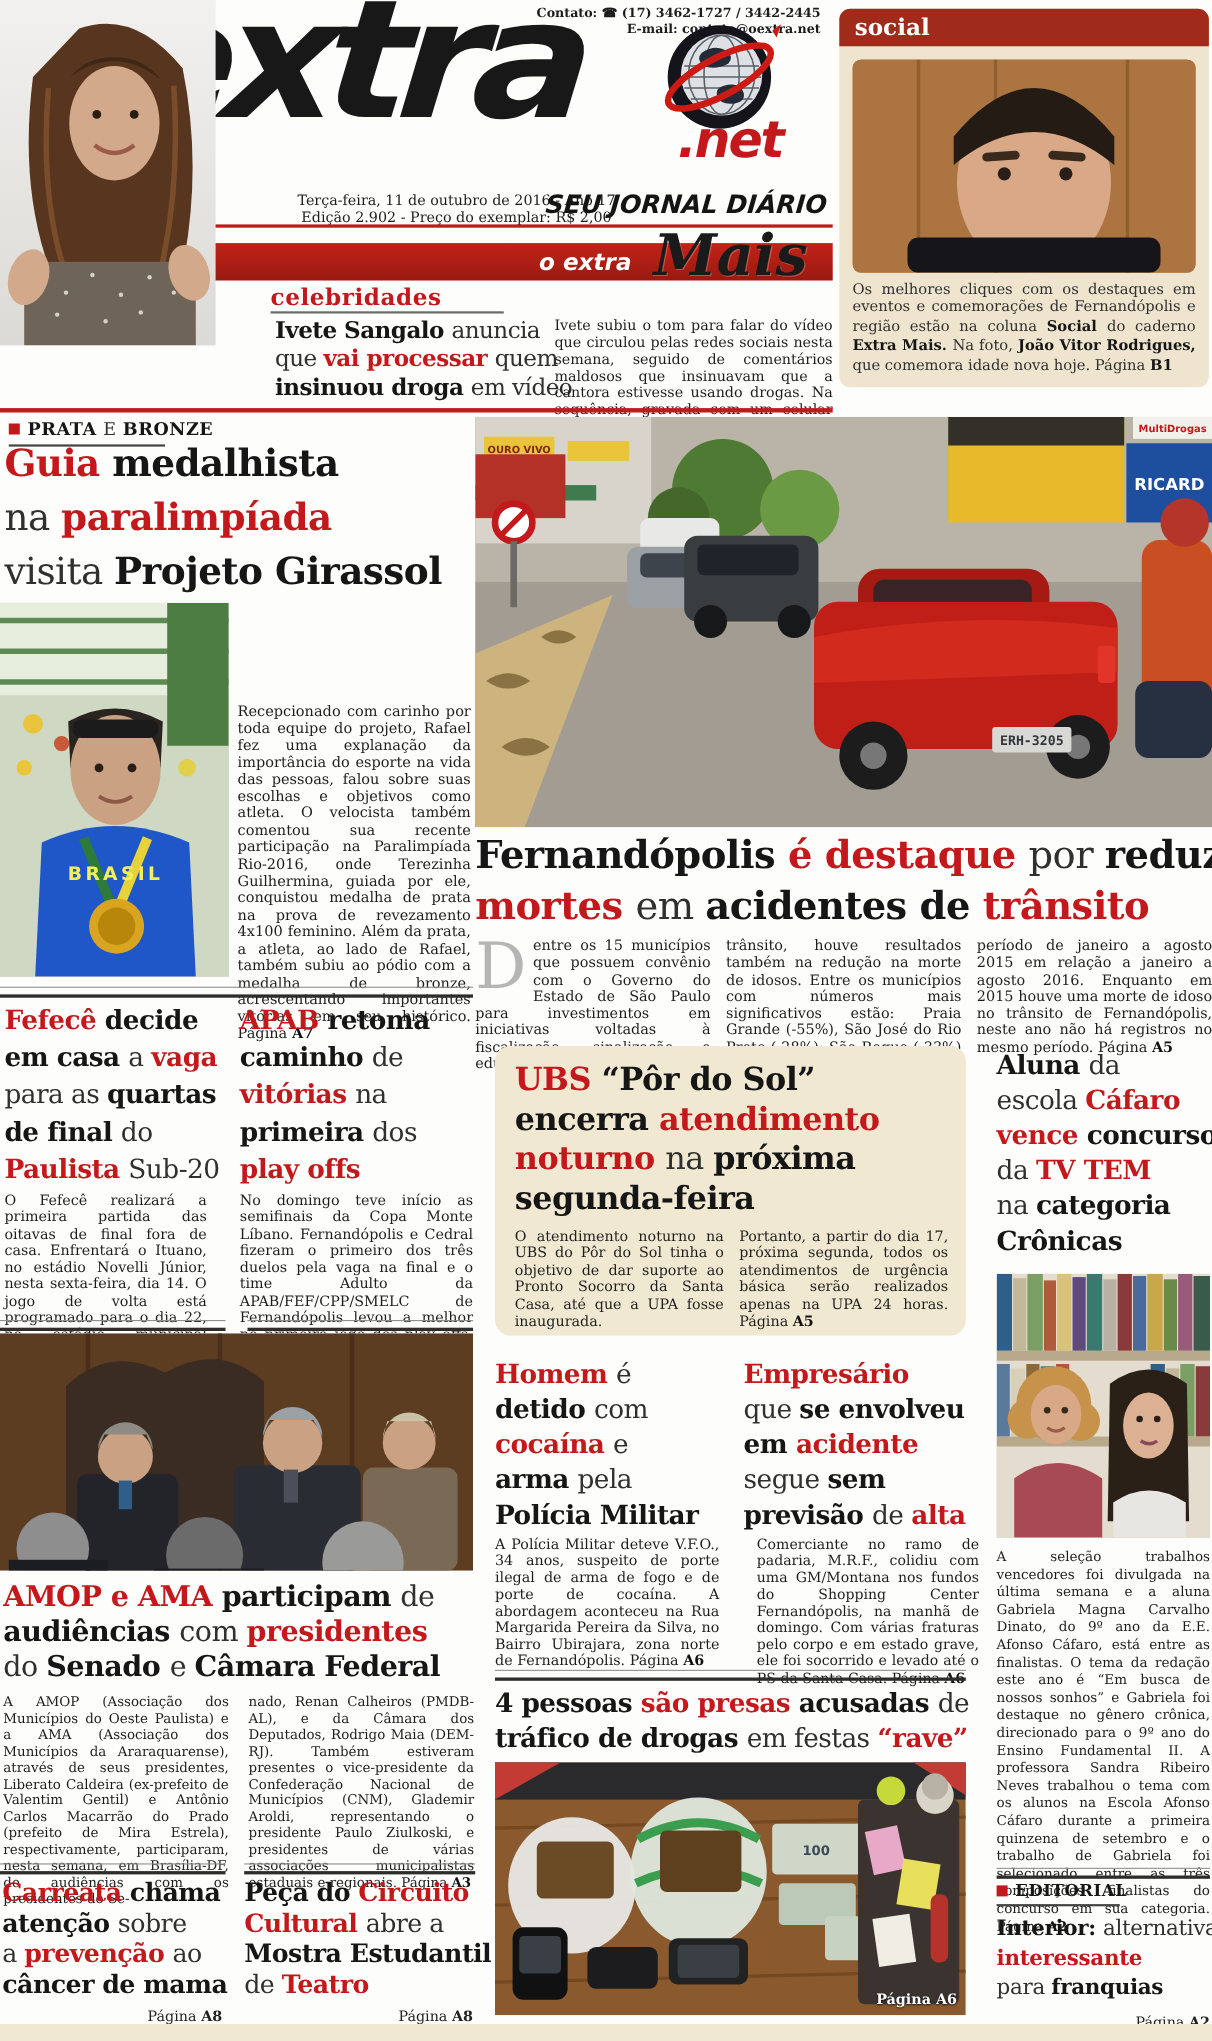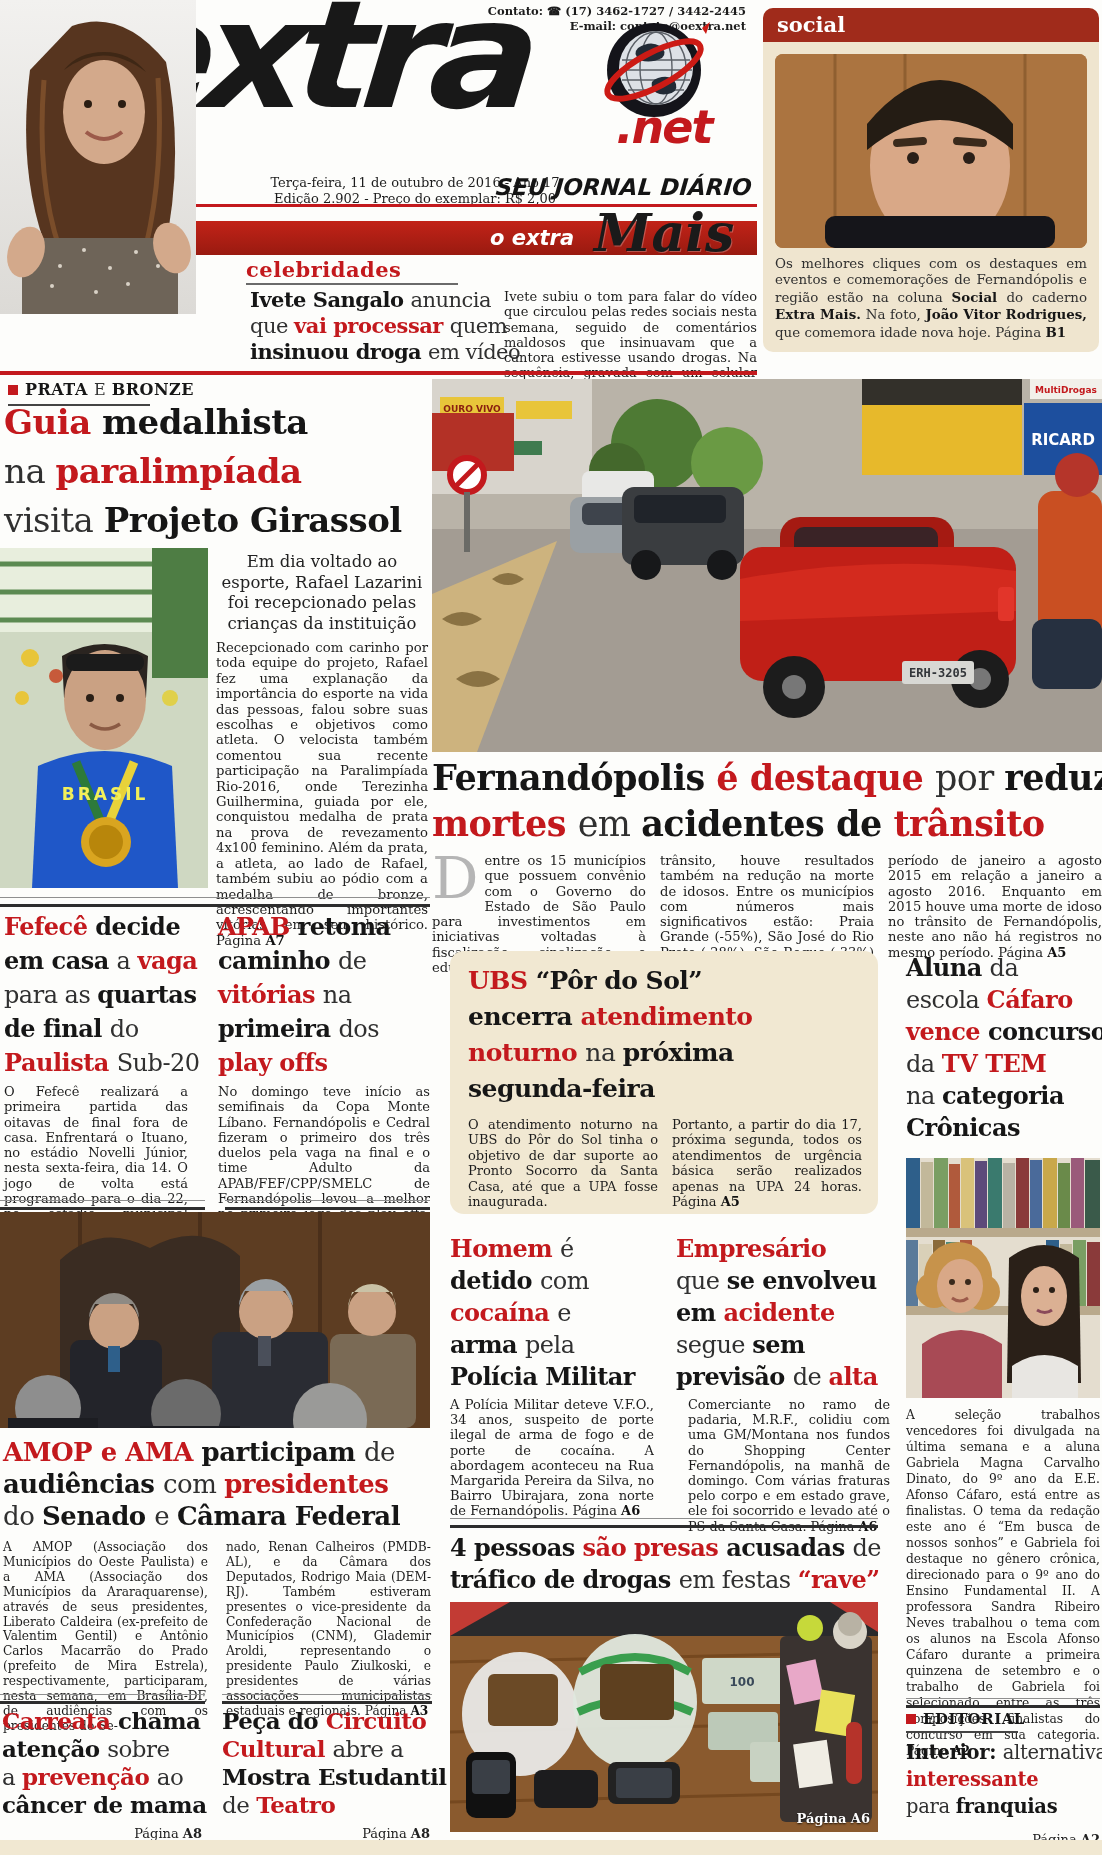--- a/index.html
+++ b/index.html
@@ -231,41 +231,40 @@
       <path d="M90,176 q15,10 30,0" stroke="#8a5a44" stroke-width="3.5" fill="none"></path>
       <path d="M38,218 Q104,188 172,218 L178,340 L32,340 Z" fill="#1f57c8"></path>
       <polyline points="76,214 104,282" stroke="#2d7a3a" stroke-width="9" fill="none"></polyline>
       <polyline points="134,214 106,282" stroke="#e8d23a" stroke-width="9" fill="none"></polyline>
       <text x="105" y="252" font-size="17" font-weight="bold" fill="#f2ef5a" text-anchor="middle" font-family="DejaVu Sans,sans-serif" letter-spacing="3">BRASIL</text>
       <circle cx="106" cy="294" r="25" fill="#d9a520"></circle>
         <circle cx="106" cy="294" r="17" fill="#b8860b"></circle>
     </svg>
   </div>
 
-  <div class="abs" style="left:216px;top:552px;width:212px;text-align:center;font-size:16.5px;line-height:20.5px;color:#222;">Em dia voltado ao esporte, Rafael Lazarini foi recepcionado pelas crianças da instituição</div>
   <p class="abs body" style="left:216px;top:640px;width:212px;font-size:13.2px;line-height:15.4px;"><span>Recepcionado com carinho por toda equipe do projeto, Rafael fez uma explanação da importância do esporte na vida das pessoas, falou sobre suas escolhas e objetivos como atleta. O velocista também comentou sua recente participação na Paralimpíada Rio-2016, onde Terezinha Guilhermina, guiada por ele, conquistou medalha de prata na prova de revezamento 4x100 feminino. Além da prata, a atleta, ao lado de Rafael, também subiu ao pódio com a medalha de bronze, acrescentando importantes vitórias em seu histórico.</span> <span class="pl">Página</span> <b>A7</b></p>
 
   <div class="abs hl" style="left:432px;top:755px;font-size:35px;line-height:45px;"><span class="seg-b">Fernandópolis </span><span class="seg-r">é destaque </span><span class="seg-n">por </span><span class="seg-b">reduzir</span><br><span class="seg-r">mortes </span><span class="seg-n">em </span><span class="seg-b">acidentes de </span><span class="seg-r">trânsito</span></div>
 
   <div class="abs cols" style="left:432px;top:853px;width:670px;gap:14px;">
     <p class="body" style="width:214px;font-size:13.1px;line-height:15.3px;"><span class="dropcap">D</span><span>entre os 15 municípios que possuem convênio com o Governo do Estado de São Paulo para investimentos em iniciativas voltadas à fiscalização, sinalização e educação para o</span></p>
     <p class="body" style="width:214px;font-size:13.1px;line-height:15.3px;"><span>trânsito, houve resultados também na redução na morte de idosos. Entre os municípios com números mais significativos estão: Praia Grande (-55%), São José do Rio Preto (-28%); São Roque (-33%) e Fernandópolis (-100%), no</span></p>
     <p class="body" style="width:214px;font-size:13.1px;line-height:15.3px;"><span>período de janeiro a agosto 2015 em relação a janeiro a agosto 2016. Enquanto em 2015 houve uma morte de idoso no trânsito de Fernandópolis, neste ano não há registros no mesmo período.</span> <span class="pl">Página</span> <b>A5</b></p>
   </div>
 
   <div class="abs drule" style="left:0;top:897px;width:430px;"></div>
 
   <div class="abs hl" style="left:4px;top:910px;font-size:24px;line-height:33px;"><span class="seg-r">Fefecê </span><span class="seg-b">decide</span><br><span class="seg-b">em casa </span><span class="seg-n">a </span><span class="seg-r">vaga</span><br><span class="seg-n">para as </span><span class="seg-b">quartas</span><br><span class="seg-b">de final </span><span class="seg-n">do</span><br><span class="seg-r">Paulista </span><span class="seg-n">Sub-20</span></div>
   <p class="abs body" style="left:4px;top:1084px;width:184px;font-size:13px;line-height:15.3px;"><span>O Fefecê realizará a primeira partida das oitavas de final fora de casa. Enfrentará o Ituano, no estádio Novelli Júnior, nesta sexta-feira, dia 14. O jogo de volta está programado para o dia 22, no estádio municipal Cláudio Rodante.</span> <span class="pl">Página</span> <b>A7</b></p>
 
   <div class="abs hl" style="left:218px;top:910px;font-size:24px;line-height:33px;"><span class="seg-r">APAB </span><span class="seg-b">retoma</span><br><span class="seg-b">caminho </span><span class="seg-n">de</span><br><span class="seg-r">vitórias </span><span class="seg-n">na</span><br><span class="seg-b">primeira </span><span class="seg-n">dos</span><br><span class="seg-r">play offs</span></div>
   <p class="abs body" style="left:218px;top:1084px;width:212px;font-size:13px;line-height:15.3px;"><span>No domingo teve início as semifinais da Copa Monte Líbano. Fernandópolis e Cedral fizeram o primeiro dos três duelos pela vaga na final e o time Adulto da APAB/FEF/CPP/SMELC de Fernandópolis levou a melhor no primeiro jogo dos play offs.</span> <span class="pl">Página</span> <b>A7</b></p>
 
   <div class="abs cream" style="left:450px;top:951px;width:428px;height: 263px;border-radius:14px;">
-    <div class="hl" style="padding:12px 0 0 18px;font-size:25px;line-height:36px;"><span class="seg-r">UBS </span><span class="seg-b">“Pôr do Sol”</span><br><span class="seg-b">encerra </span><span class="seg-r">atendimento</span><br><span class="seg-r">noturno </span><span class="seg-n">na </span><span class="seg-b">próxima</span><br><span class="seg-b">segunda-feira</span></div>
+    <div class="hl" style="padding:12px 0 0 18px;font-size:29px;line-height:36px;"><span class="seg-r">UBS </span><span class="seg-b">“Pôr do Sol”</span><br><span class="seg-b">encerra </span><span class="seg-r">atendimento</span><br><span class="seg-r">noturno </span><span class="seg-n">na </span><span class="seg-b">próxima</span><br><span class="seg-b">segunda-feira</span></div>
     <div class="cols" style="padding:10px 8px 0 18px;gap:14px;">
       <p class="body" style="width:190px;font-size:13px;line-height:15.4px;"><span>O atendimento noturno na UBS do Pôr do Sol tinha o objetivo de dar suporte ao Pronto Socorro da Santa Casa, até que a UPA fosse inaugurada.</span></p>
       <p class="body" style="width:190px;font-size:13px;line-height:15.4px;"><span>Portanto, a partir do dia 17, próxima segunda, todos os atendimentos de urgência básica serão realizados apenas na UPA 24 horas.</span> <span class="pl">Página</span> <b>A5</b></p>
     </div>
   </div>
 
   <div class="abs hl" style="left:906px;top:952px;font-size:24px;line-height:31px;"><span class="seg-b">Aluna </span><span class="seg-n">da</span><br><span class="seg-n">escola </span><span class="seg-r">Cáfaro</span><br><span class="seg-r">vence </span><span class="seg-b">concurso</span><br><span class="seg-n">da </span><span class="seg-r">TV TEM</span><br><span class="seg-n">na </span><span class="seg-b">categoria</span><br><span class="seg-b">Crônicas</span></div>
 
   <div class="ph" style="left:906px;top:1158px;width:194px;height:240px;">
     <svg width="194" height="240" viewBox="0 0 194 240">

